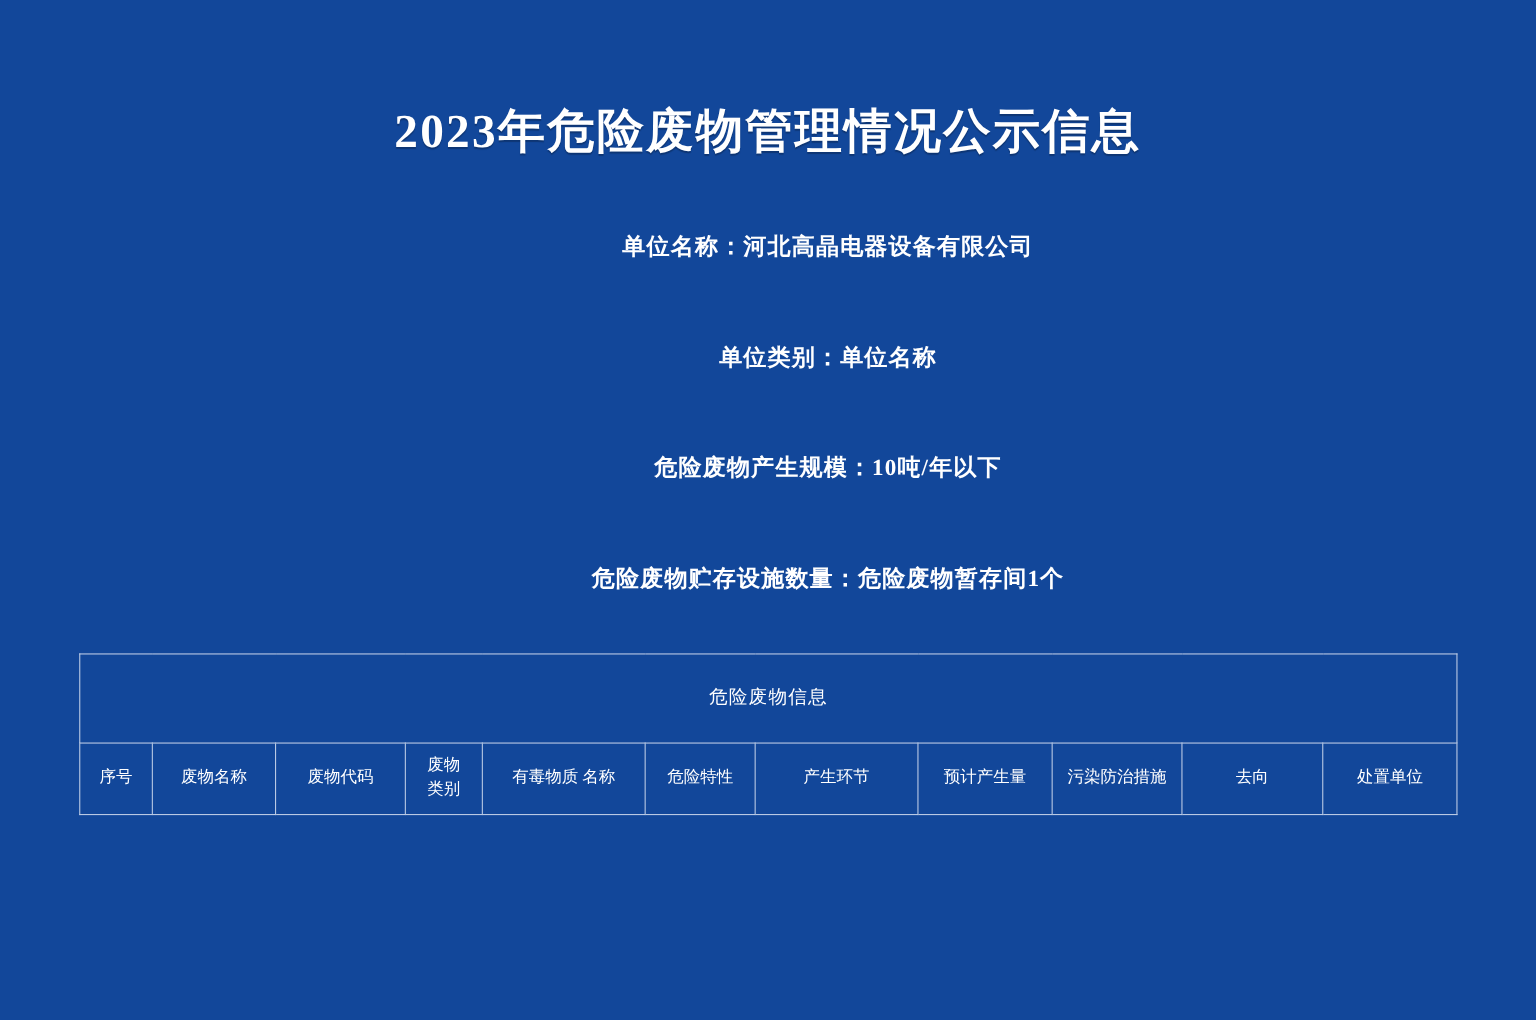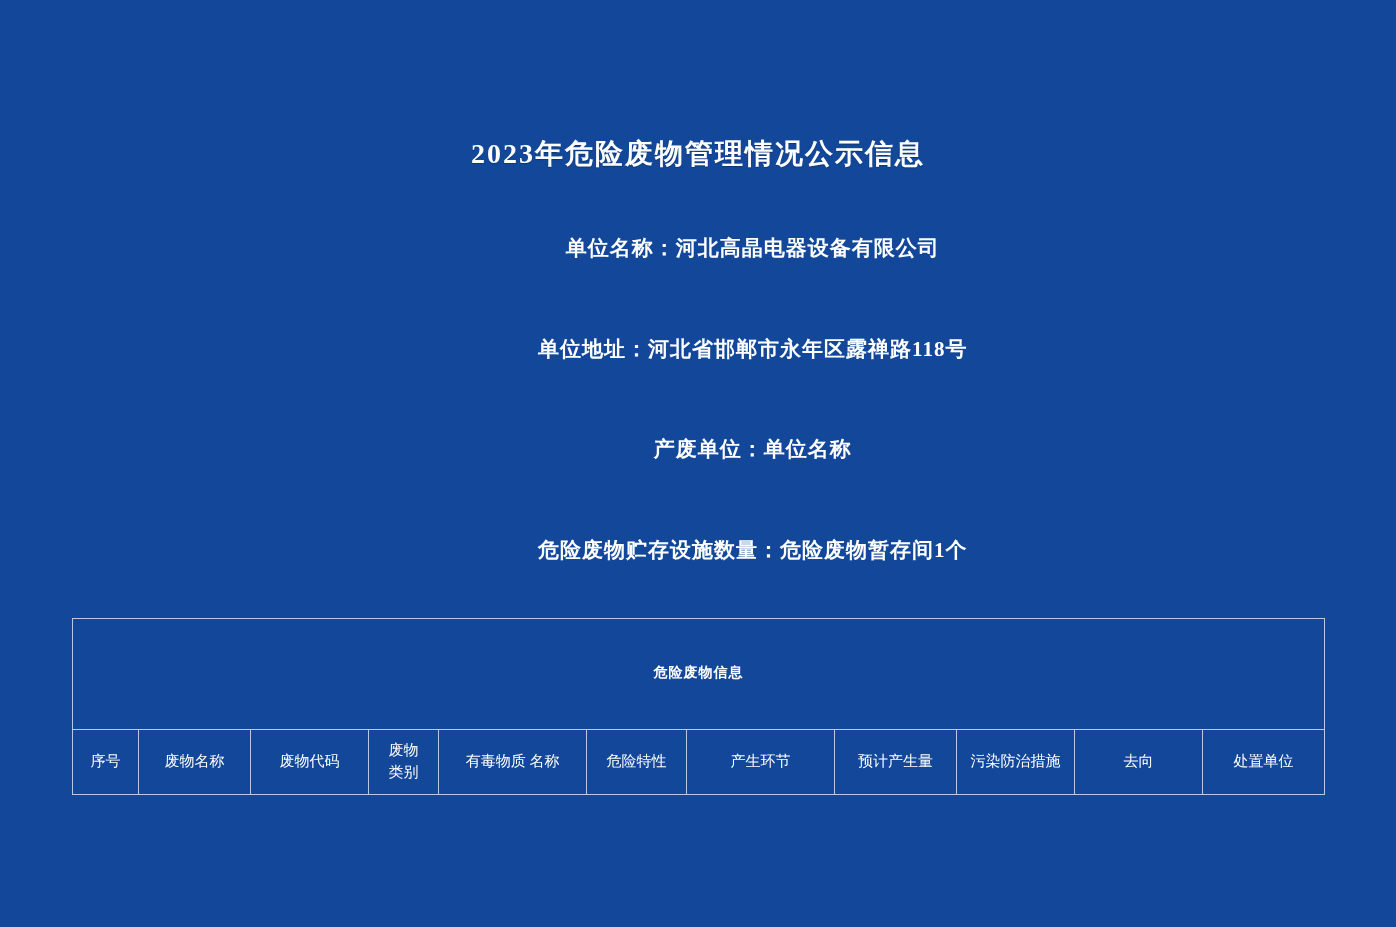--- a/index.html
+++ b/index.html
@@ -15,27 +15,26 @@
     overflow: hidden;
   }
   .page {
     position: relative;
     width: 1396px;
     height: 927px;
     box-sizing: border-box;
   }
   .title {
     text-align: center;
-    font-size: 28px;
+    font-size: 43px;
     font-weight: bold;
     letter-spacing: 2px;
     padding-top: 95px;
     line-height: 1.2;
     text-shadow: 0 1px 1px rgba(0,0,0,0.25);
-    margin-top: 42px;
   }
   .meta {
     margin: 38px 0 0 72px;
     text-align: center;
   }
   .meta-row {
     font-size: 21px;
     font-weight: bold;
     letter-spacing: 1px;
     margin-bottom: 22px;
@@ -56,23 +55,23 @@
     color: #ffffff;
     font-size: 15px;
     font-weight: normal;
     text-align: center;
     vertical-align: middle;
     padding: 6px 4px;
     line-height: 1.45;
     font-family: "Liberation Serif", "DejaVu Serif", serif;
   }
   table.hw tr.caption-row td {
-    font-size: 14px;
-    font-weight: bold;
-    padding: 27px 4px;
+    font-size: 17px;
+    font-weight: normal;
+    padding: 12px 4px;
     letter-spacing: 1px;
   }
   table.hw tr.head-row td {
     font-size: 15px;
     padding: 9px 3px;
     height: 46px;
   }
   table.hw tbody td {
     height: 56px;
   }
@@ -94,24 +93,24 @@
 
 <div class="page">
 
   <div class="title">2023年危险废物管理情况公示信息</div>
 
   <div class="meta">
     <div class="meta-row">
       <span>单位名称：</span><span>河北高晶电器设备有限公司</span>
     </div>
     <div class="meta-row">
-      <span>单位地址：</span><span>河北省邯郸市永年区露禅路118号</span>
+      <span>单位类别：</span><span>单位名称</span>
     </div>
     <div class="meta-row">
-      <span>产废单位：</span><span>单位名称</span>
+      <span>危险废物产生规模：</span><span>10吨/年以下</span>
     </div>
     <div class="meta-row">
       <span>危险废物贮存设施数量：</span><span>危险废物暂存间1个</span>
     </div>
   </div>
 
   <div class="table-wrap">
     <table class="hw">
       <colgroup>
         <col class="c0">

